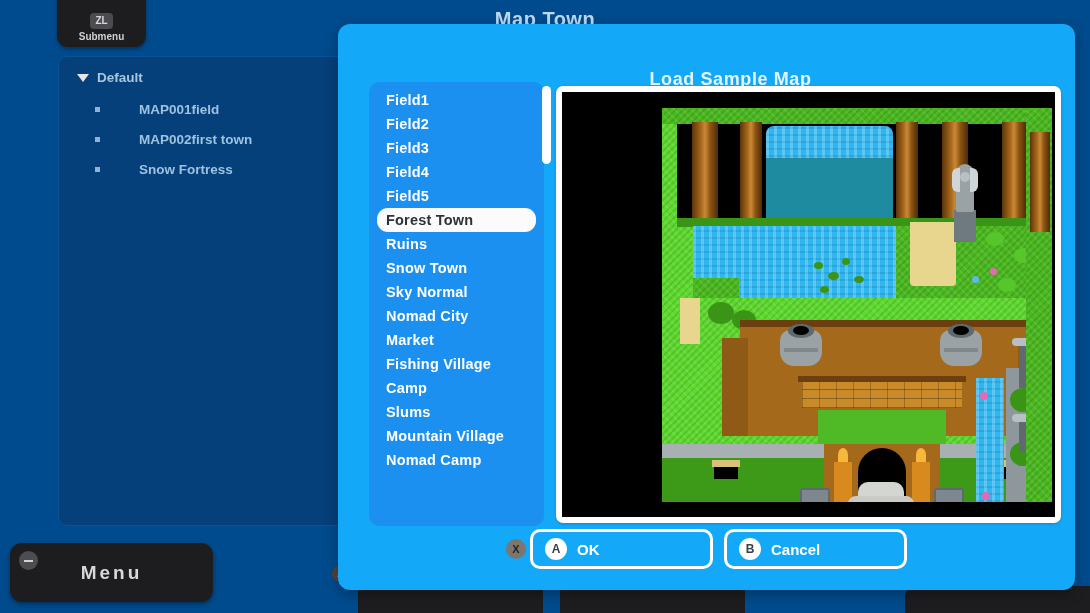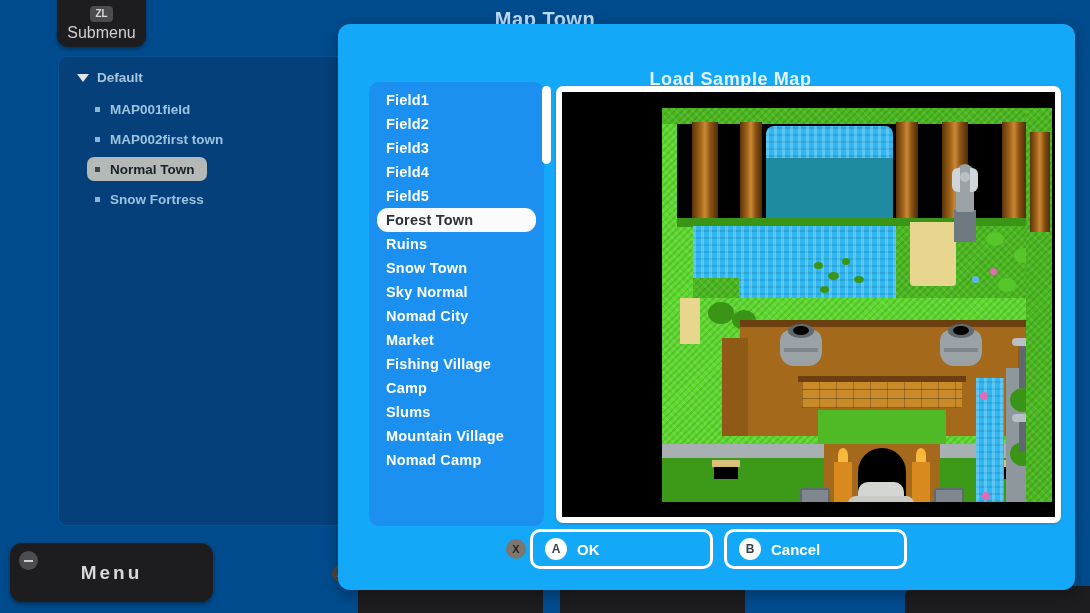--- a/index.html
+++ b/index.html
@@ -23,41 +23,41 @@
     background: #1d1d1f;
     display: flex; flex-direction: column; align-items: center; justify-content: flex-end;
     padding-bottom: 5px; gap: 2px;
     box-shadow: 0 2px 4px rgba(0,0,0,.35);
   }
   .zl-badge {
     width: 23px; height: 16px; border-radius: 4px; background: #4b4b50;
     color: #d9d9dd; font-size: 10px; font-weight: bold;
     display: flex; align-items: center; justify-content: center; line-height: 1;
   }
-  .submenu-label { color: #cfcfd4; font-size: 16px; font-weight: normal; }
+  .submenu-label { color: #cfcfd4; font-size: 10px; font-weight: bold; }
 
   .tree-panel {
     position: absolute; left: 58px; top: 56px; width: 288px; height: 470px;
     background: #05407a; border-radius: 9px;
     border: 1px solid #0a5392;
   }
   .tree-row {
     position: relative; display: flex; align-items: center; height: 21px;
     margin-left: 14px; padding-left: 4px; font-size: 13.5px; font-weight: bold;
   }
   .tree-root { margin-top: 10px; color: #a9c6de; }
   .tri {
     width: 0; height: 0; margin-right: 8px;
     border-left: 6px solid transparent; border-right: 6px solid transparent;
     border-top: 8px solid #e6e6e6;
   }
   .tree-child {
     margin-left: 28px; height: 24px; color: #9cc3e0;
     border-radius: 7px; padding-left: 8px; padding-right: 12px;
-    display: inline-flex; align-self: flex-start; width: auto;
+    display: inline-flex; align-self: flex-start; width: auto; gap: 29px;
   }
   .tree-list { display: flex; flex-direction: column; gap: 6px; margin-top: 9px; }
   .bullet {
     width: 5px; height: 5px; background: #8fb4d2; margin-right: 10px; flex: 0 0 auto;
   }
   .tree-child.selected {
     background: #b4b8b6; color: #17212b;
   }
   .tree-child.selected .bullet { background: #3a4550; }
 
@@ -213,24 +213,20 @@
       <span>Default</span>
     </div>
     <div class="tree-list">
       <div class="tree-row tree-child">
         <span class="bullet"></span>
         <span>MAP001field</span>
       </div>
       <div class="tree-row tree-child">
         <span class="bullet"></span>
         <span>MAP002first town</span>
-      </div>
-      <div class="tree-row tree-child selected">
-        <span class="bullet"></span>
-        <span>Normal Town</span>
       </div>
       <div class="tree-row tree-child">
         <span class="bullet"></span>
         <span>Snow Fortress</span>
       </div>
     </div>
   </div>
 
   <div class="menu-btn">
     <div class="minus-badge">

